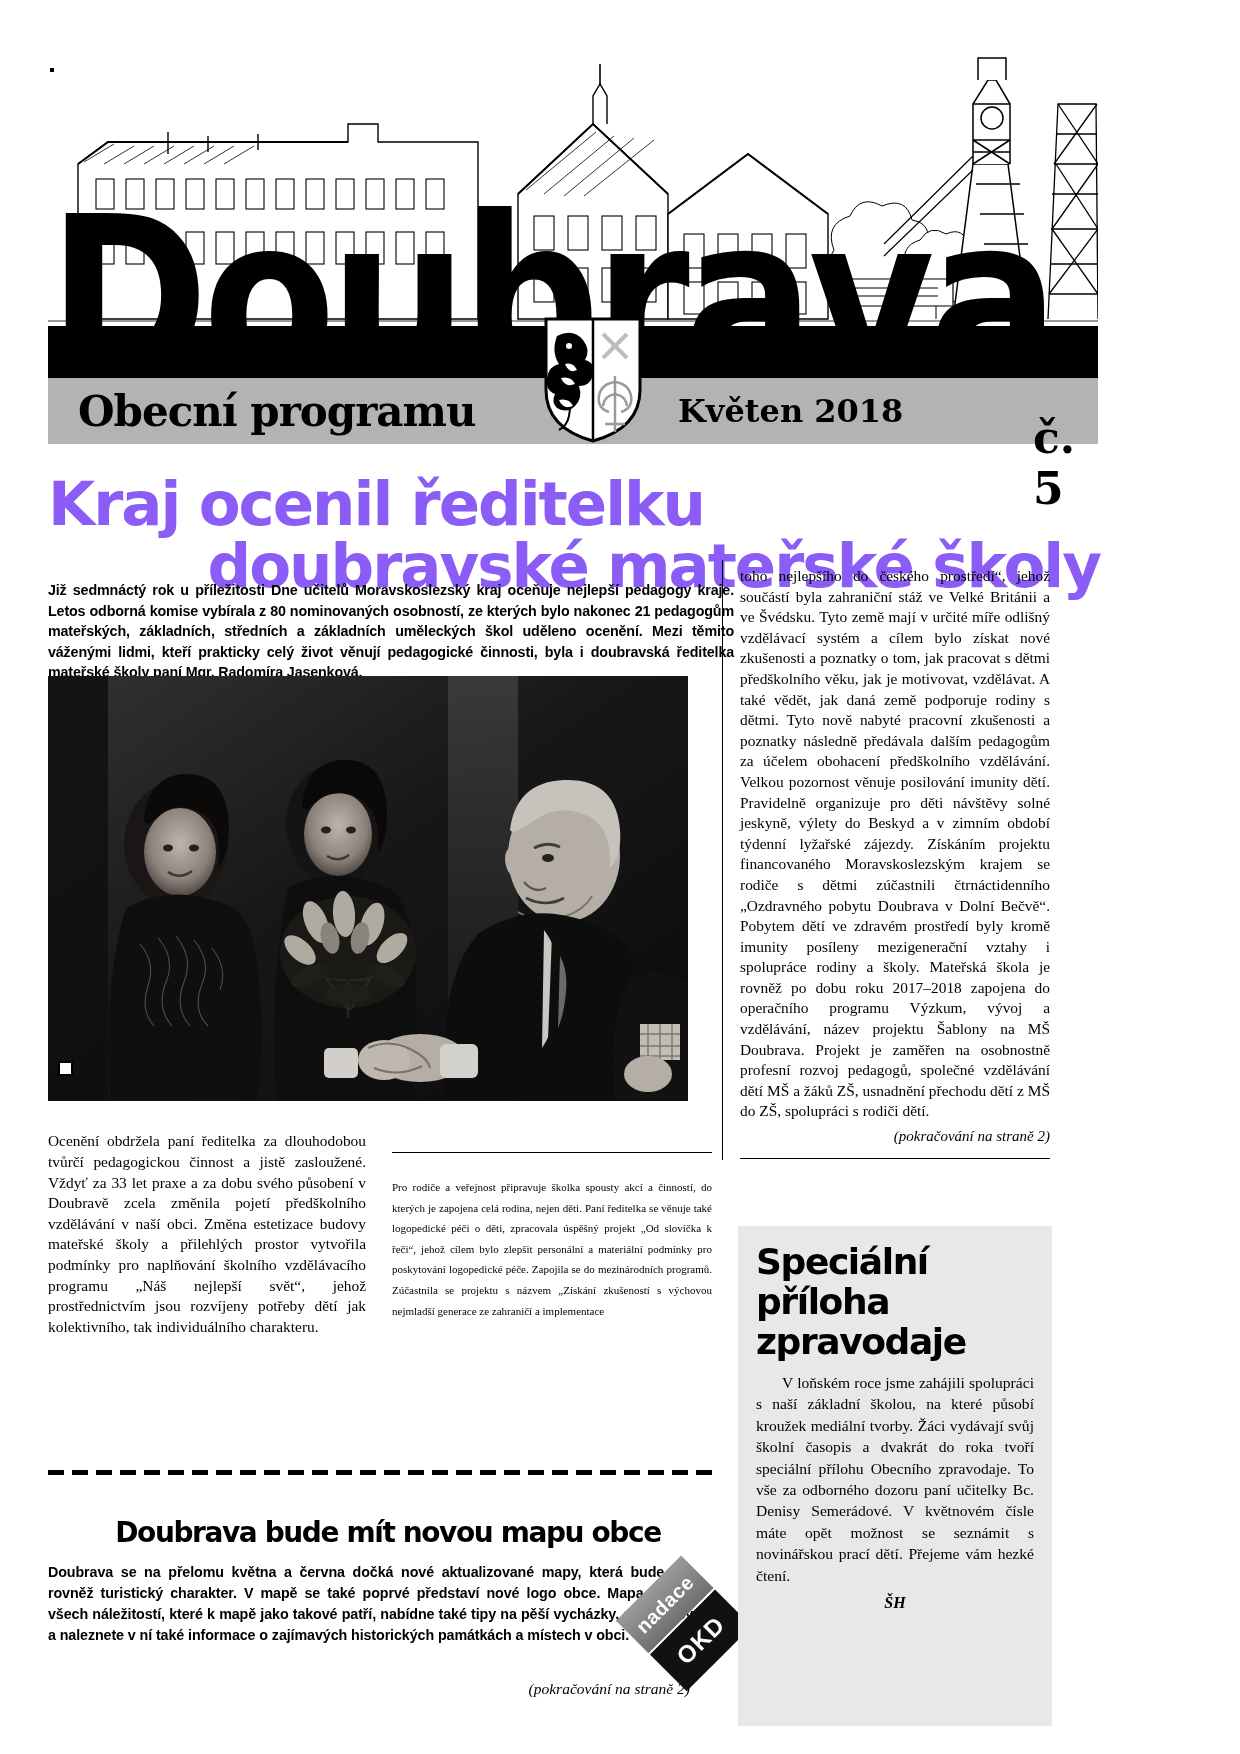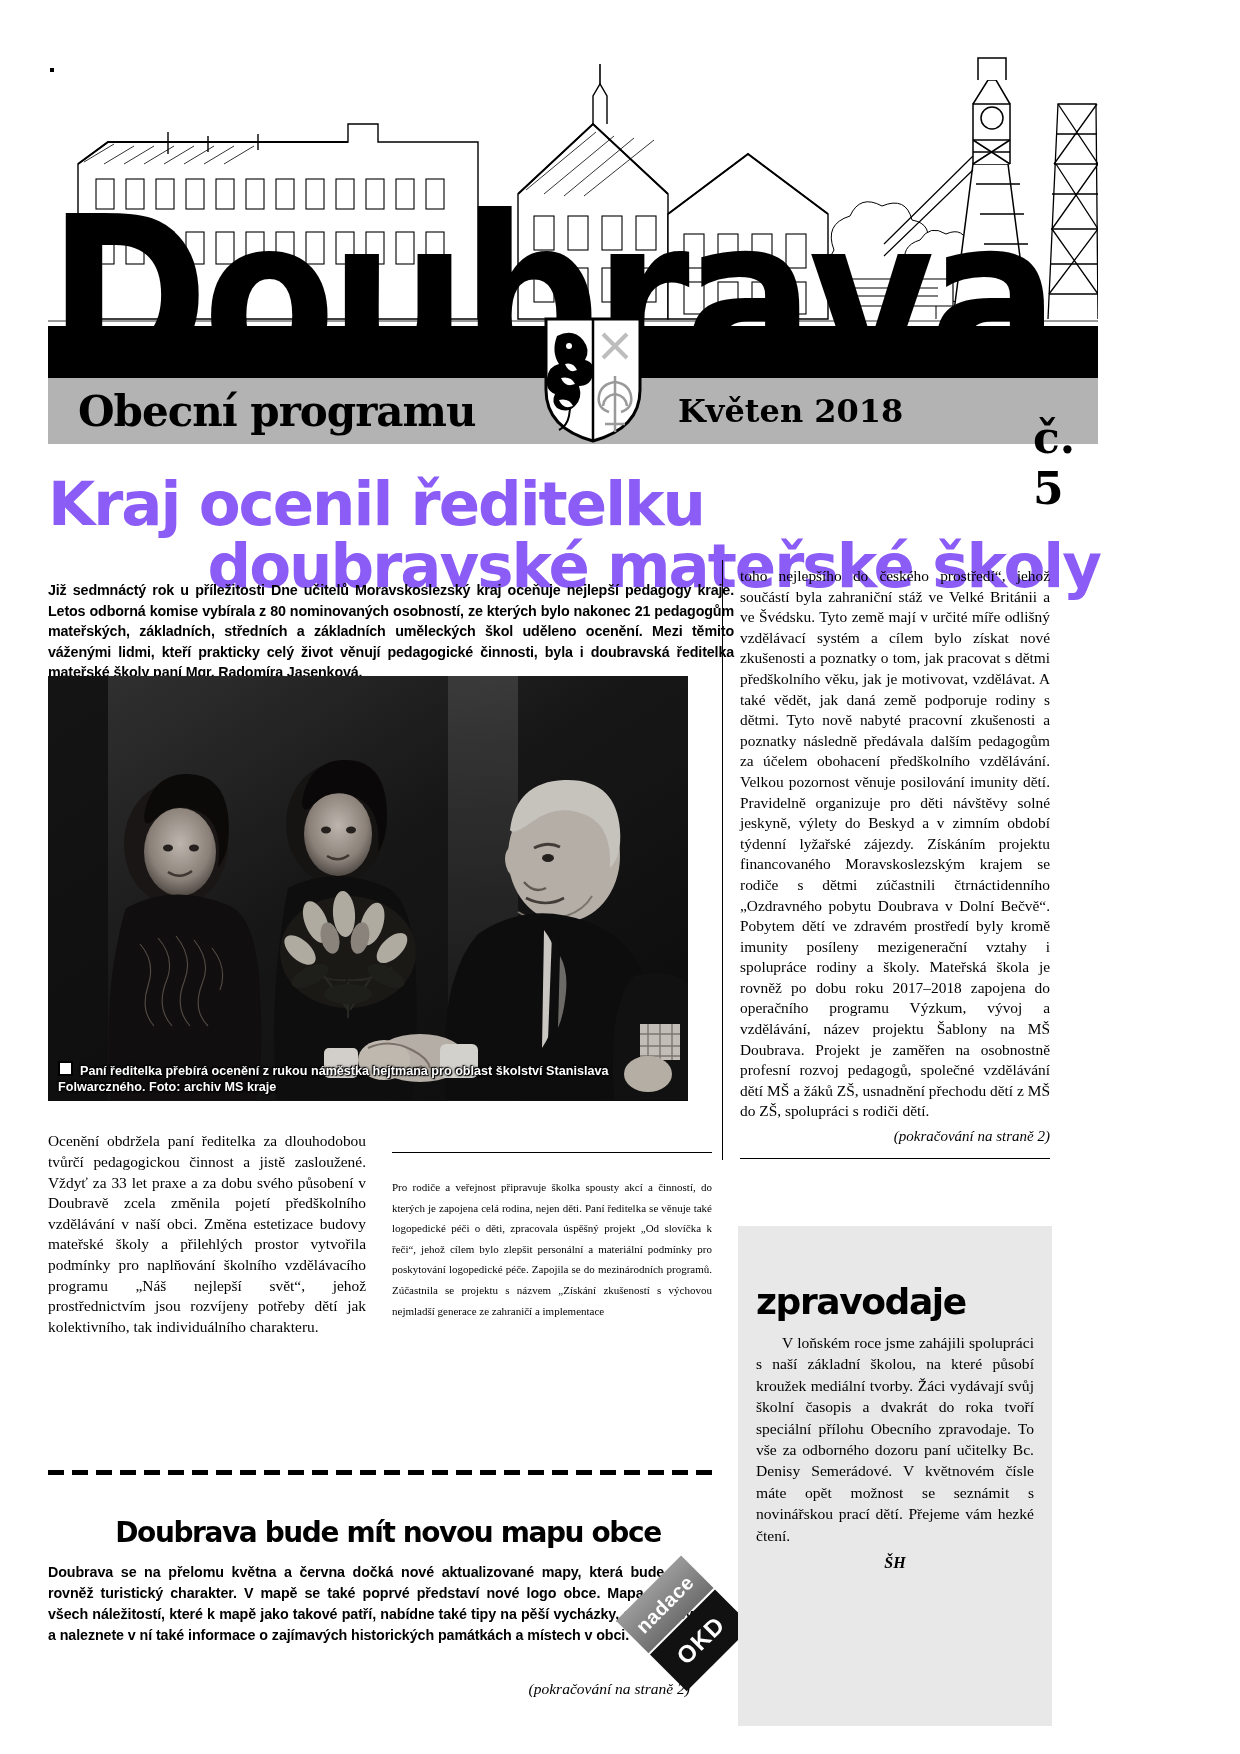--- a/index.html
+++ b/index.html
@@ -492,21 +492,21 @@
           <path d="M600 348 L600 384 M612 348 L612 384 M624 348 L624 384"></path>
           <path d="M592 358 L632 358 M592 370 L632 370 M592 380 L632 380"></path>
         </g>
         <ellipse cx="600" cy="398" rx="24" ry="18" fill="#cdc6bc"></ellipse>
       </g>
       <rect width="640" height="425" fill="#000" opacity="0.12"></rect>
     </svg>
   </div>
 
   <div class="caption">
-    <span class="sq"></span><span>Paní ředitelka přebírá ocenění z rukou náměstka hejtmana pro oblast školství Stanislava Folwarczného. Foto: archiv MS kraje</span>
+    <span class="sq"></span>
   </div>
 
   <div class="vrule"></div>
 
   <p class="colA">Ocenění obdržela paní ředitelka za dlouhodobou tvůrčí pedagogickou činnost a jistě zasloužené. Vždyť za 33 let praxe a za dobu svého působení v Doubravě zcela změnila pojetí předškolního vzdělávání v naší obci. Změna estetizace budovy mateřské školy a přilehlých prostor vytvořila podmínky pro naplňování školního vzdělávacího programu „Náš nejlepší svět“, jehož prostřednictvím jsou rozvíjeny potřeby dětí jak kolektivního, tak individuálního charakteru.</p>
 
   <div class="hrule-colAB"></div>
   <p class="colB">Pro rodiče a veřejnost připravuje školka spousty akcí a činností, do kterých je zapojena celá rodina, nejen děti. Paní ředitelka se věnuje také logopedické péči o děti, zpracovala úspěšný projekt „Od slovíčka k řeči“, jehož cílem bylo zlepšit personální a materiální podmínky pro poskytování logopedické péče. Zapojila se do mezinárodních programů. Zúčastnila se projektu s názvem „Získání zkušeností s výchovou nejmladší generace ze zahraničí a implementace</p>
 
   <div class="colC">
@@ -522,20 +522,20 @@
 
   <div class="okd">
     <div class="okd-inner">
       <div class="okd-grey">nadace</div>
       <div class="okd-black">OKD</div>
     </div>
   </div>
 
   <div class="sidebox">
     <h2>
-      <br>
+      <span>Speciální příloha</span><br>
       <span>zpravodaje</span>
     </h2>
     <p>V loňském roce jsme zahájili spolupráci s naší základní školou, na které působí kroužek mediální tvorby. Žáci vydávají svůj školní časopis a dvakrát do roka tvoří speciální přílohu Obecního zpravodaje. To vše za odborného dozoru paní učitelky Bc. Denisy Semerádové. V květnovém čísle máte opět možnost se seznámit s novinářskou prací dětí. Přejeme vám hezké čtení.</p>
     <span class="sig">ŠH</span>
   </div>
 
 </div>
 
 </body></html>

